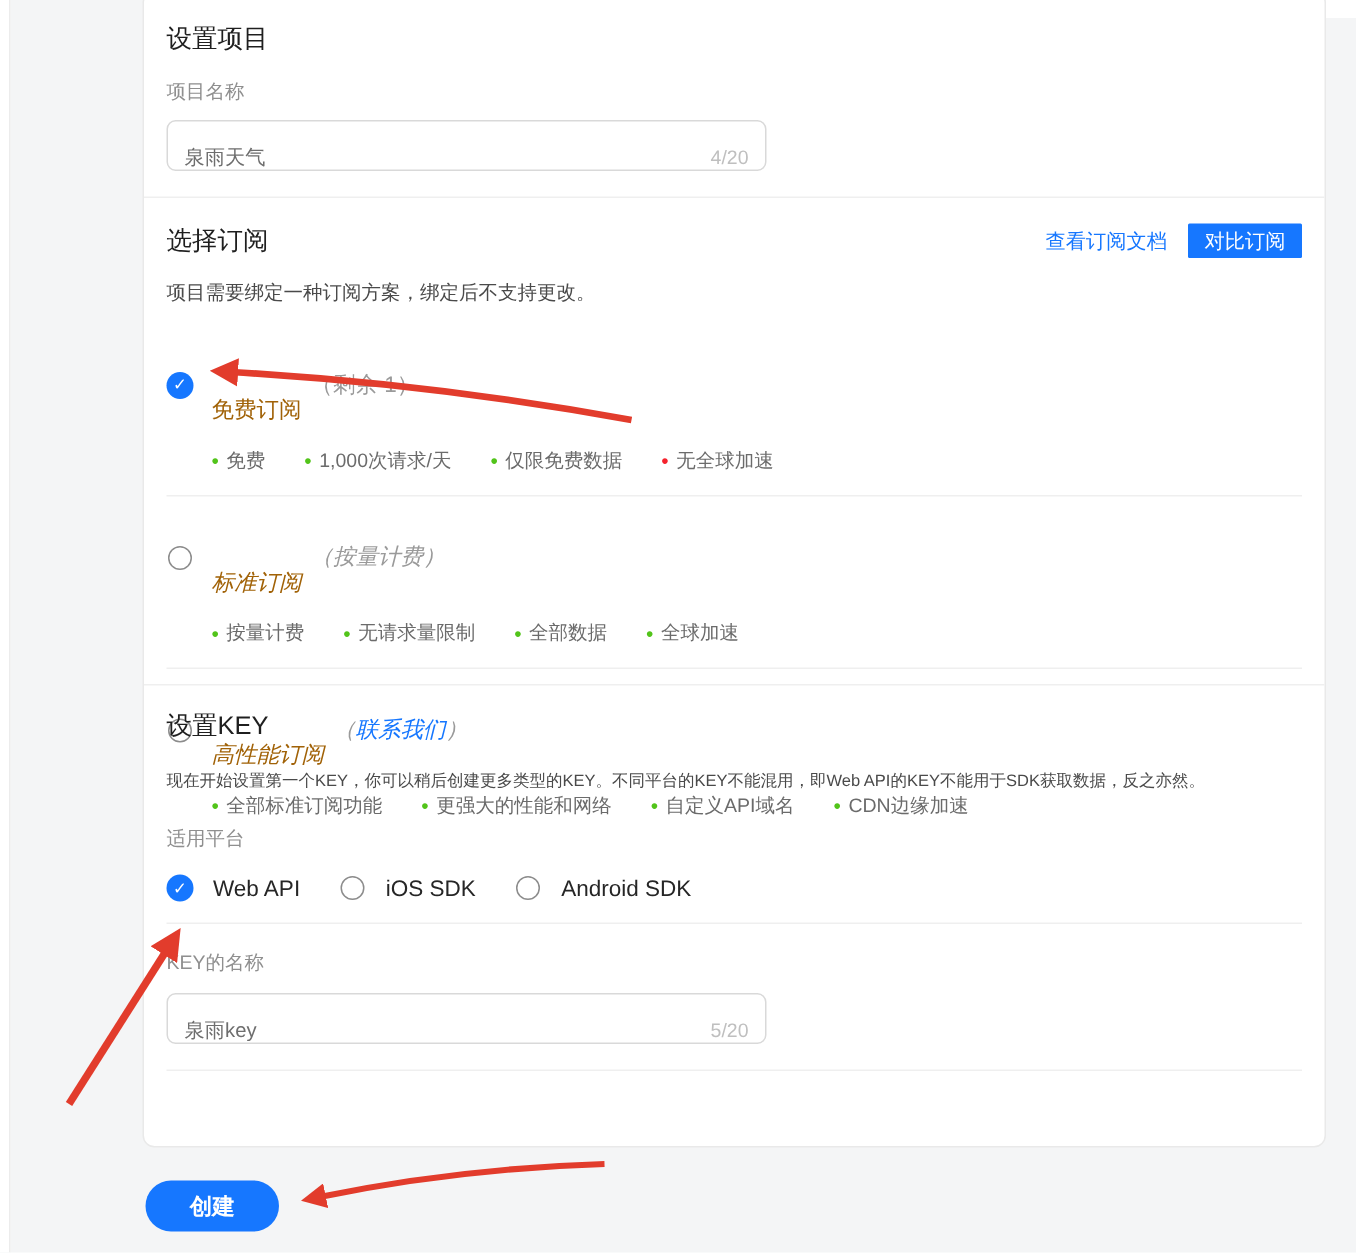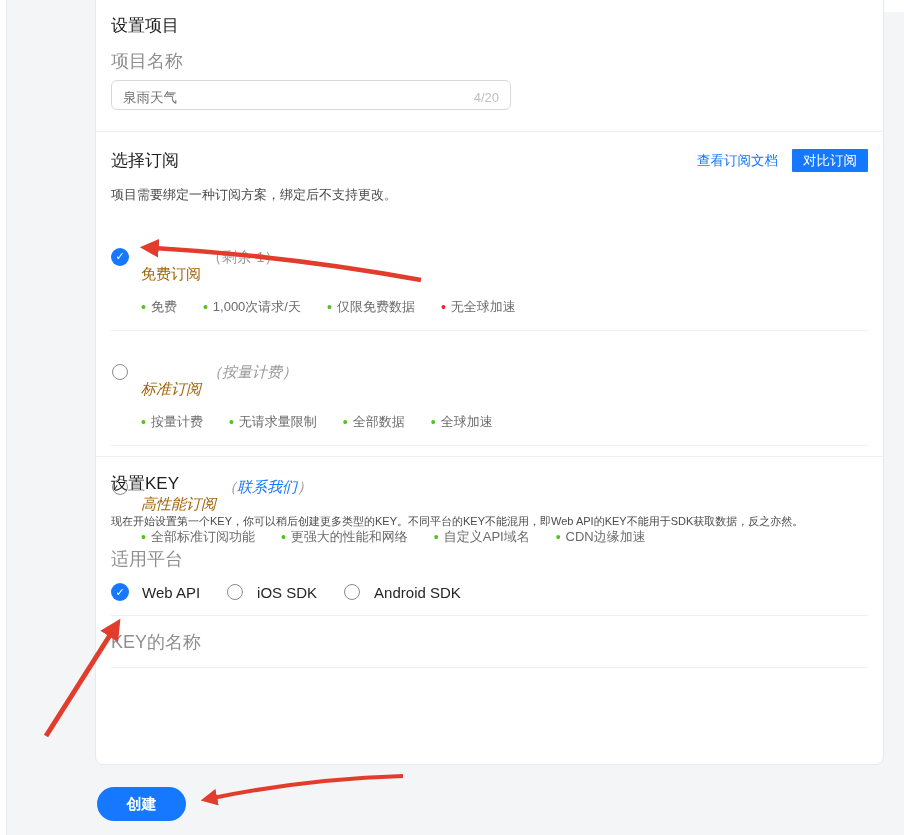--- a/index.html
+++ b/index.html
@@ -18,24 +18,24 @@
   .top-band{position:absolute; left:884px; top:0; width:20px; height:12px; background:#ffffff;}
   .card{
     position:absolute; left:95px; top:-6px; width:789px; height:771px;
     background:#ffffff; border:1px solid var(--card-border); border-radius:8px;
   }
   .section{padding:0 15px;}
   .sec-1{padding-top:21px; height:136px;}
   .sec-2{border-top:1px solid var(--line); padding-top:17px; height:325px;}
   .sec-3{border-top:1px solid var(--line); padding-top:17px;}
   h2{font-size:17px; font-weight:normal; color:var(--ink); line-height:20px;}
-  .field-label{font-size:18px; color:var(--muted); line-height:16px;}
+  .field-label{font-size:13px; color:var(--muted); line-height:16px;}
   .textbox{
     margin-top:11px; width:400px; height:30px; border:1px solid var(--border);
-    border-radius:6px; display:flex; align-items:flex-end; padding:4px 11px; background:#fff;
+    border-radius:6px; display:flex; align-items:flex-start; padding:16px 11px; background:#fff;
   }
   .textbox input{
     flex:1; border:none; outline:none; font-size:13.5px; color:#6e6e6e;
     font-family:inherit; background:transparent; min-width:0;
   }
   .textbox .counter{font-size:13px; color:var(--faint); margin-left:8px;}
   .mt17{margin-top:17px;} .mt18{margin-top:18px;} .mt12{margin-top:12px;}
   .sec-header{display:flex; align-items:center;}
   .sec-header .spacer{flex:1;}
   .doc-link{font-size:13.5px; color:var(--accent); text-decoration:none; line-height:20px;}
@@ -184,20 +184,24 @@
       <span class="p-label">Web API</span>
       <span class="gap"></span>
       <span class="radio-circle"></span>
       <span class="p-label">iOS SDK</span>
       <span class="gap"></span>
       <span class="radio-circle"></span>
       <span class="p-label">Android SDK</span>
     </div>
     <div class="divider" style="margin-top:13px;"></div>
     <div class="field-label mt18">KEY的名称</div>
+    <div class="textbox mt12">
+      <input type="text" value="泉雨key" style="">
+      <span class="counter">5/20</span>
+    </div>
     <div class="divider" style="margin-top:17px;"></div>
   </div>
 </div>
 
 <button class="create-btn">创建</button>
 
 <svg class="arrows" viewBox="0 0 904 835">
   <defs>
     <marker id="ah" viewBox="0 0 10 10" refX="2.5" refY="5" markerWidth="4.2" markerHeight="4.2" orient="auto">
       <path d="M0,0 L10,5 L0,10 Z" fill="#e23c2c"></path>

